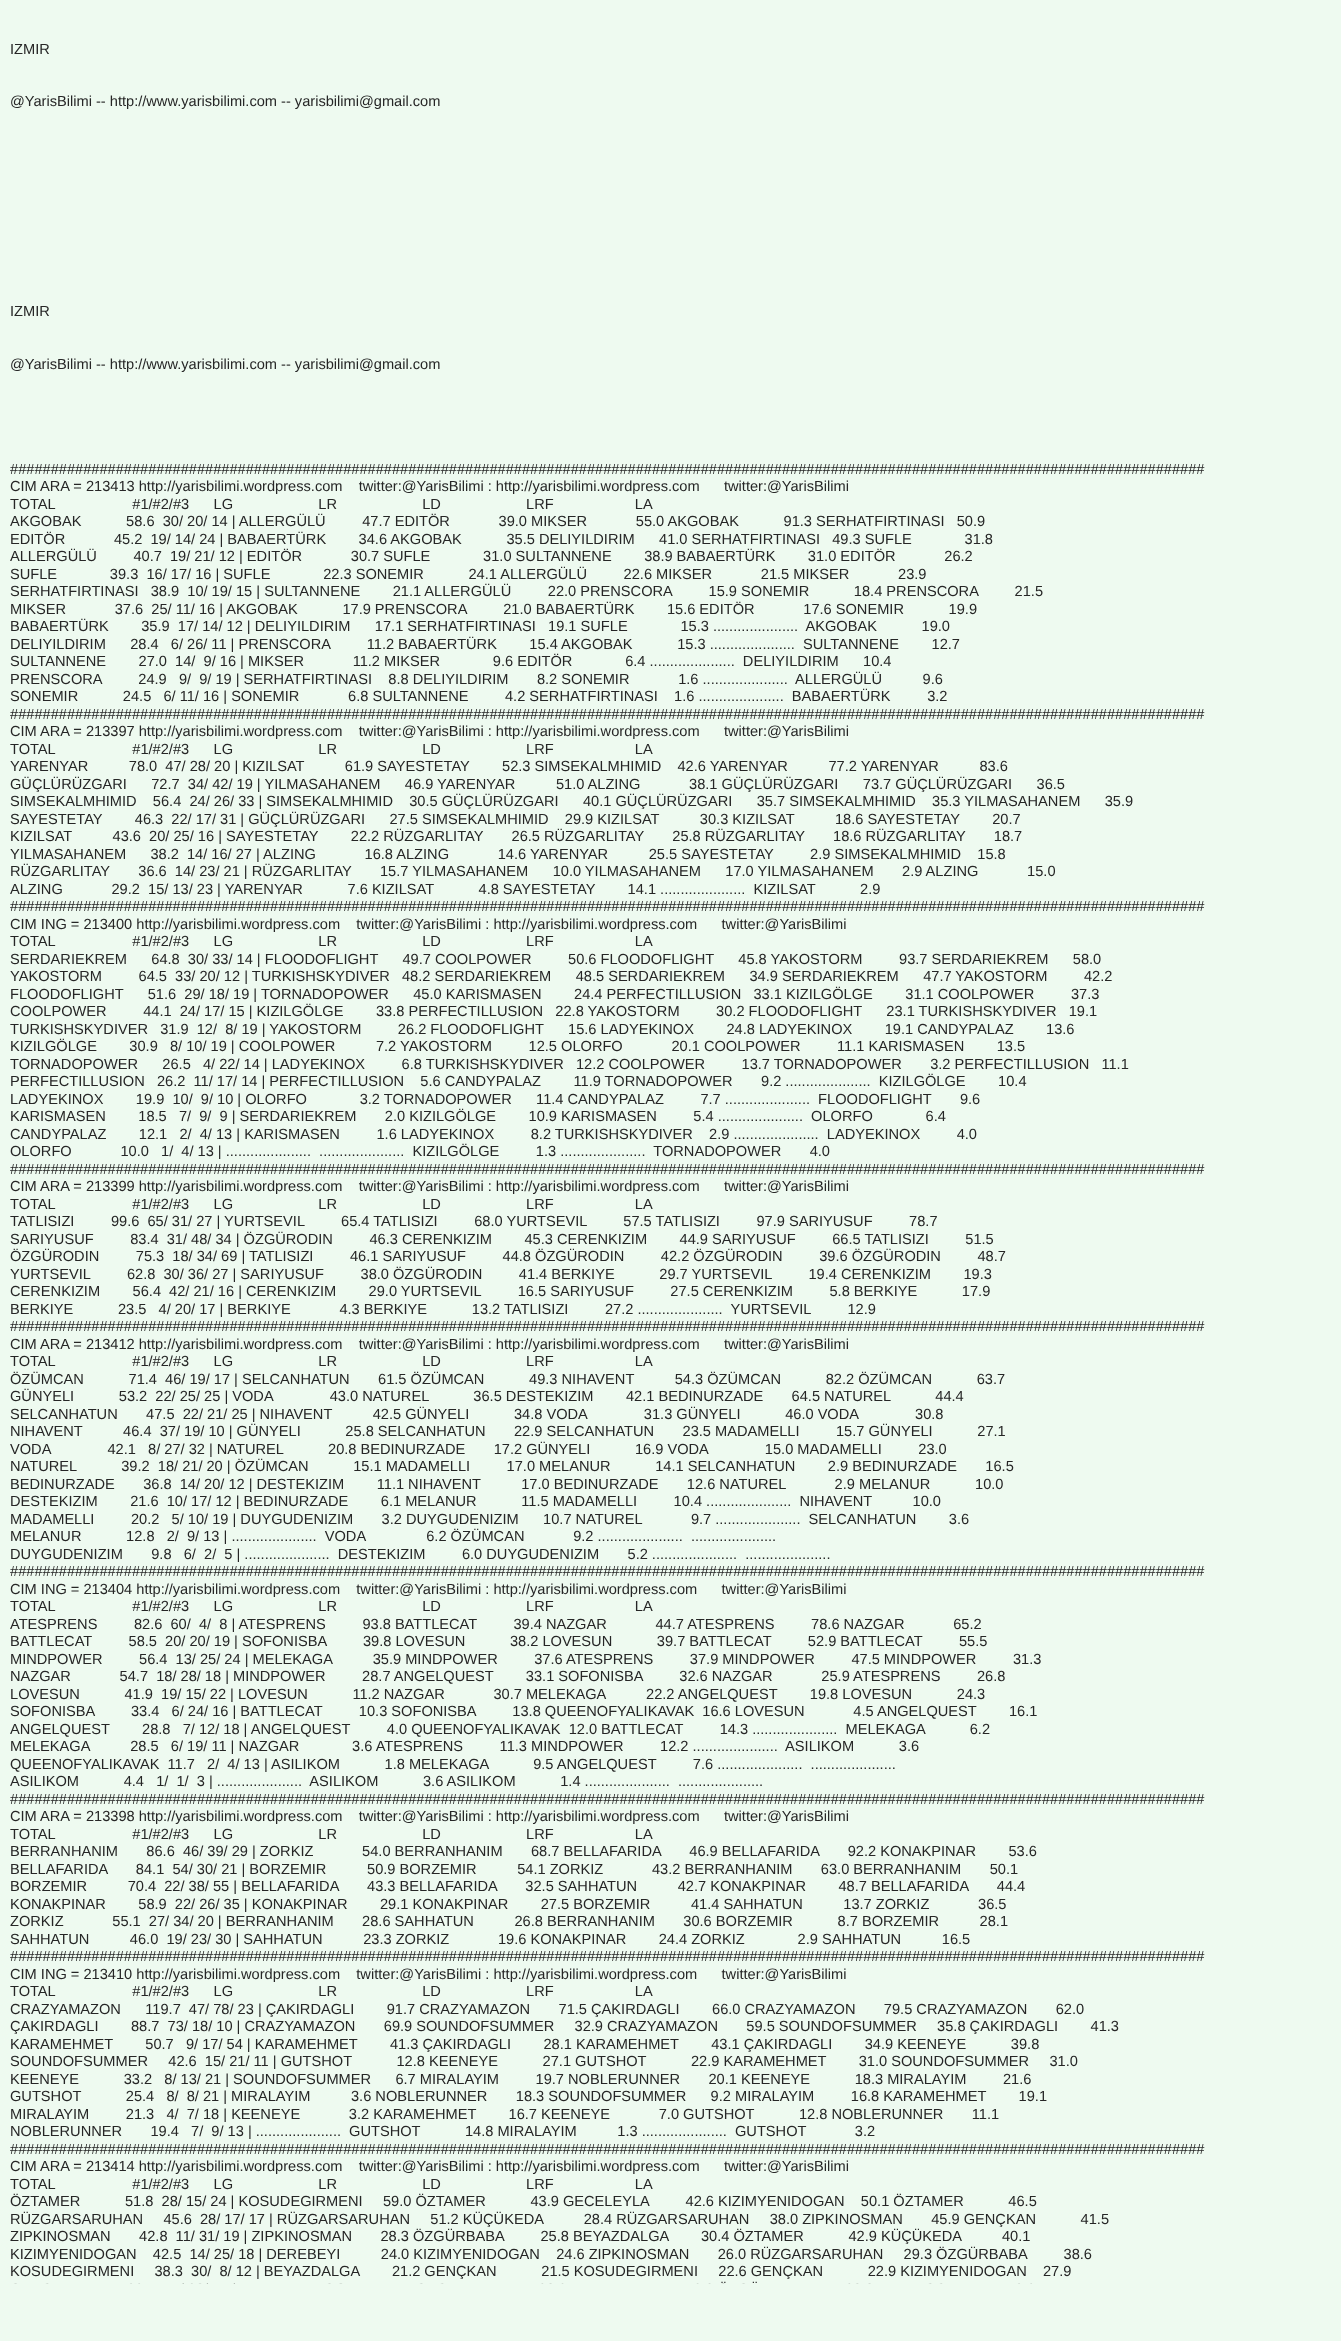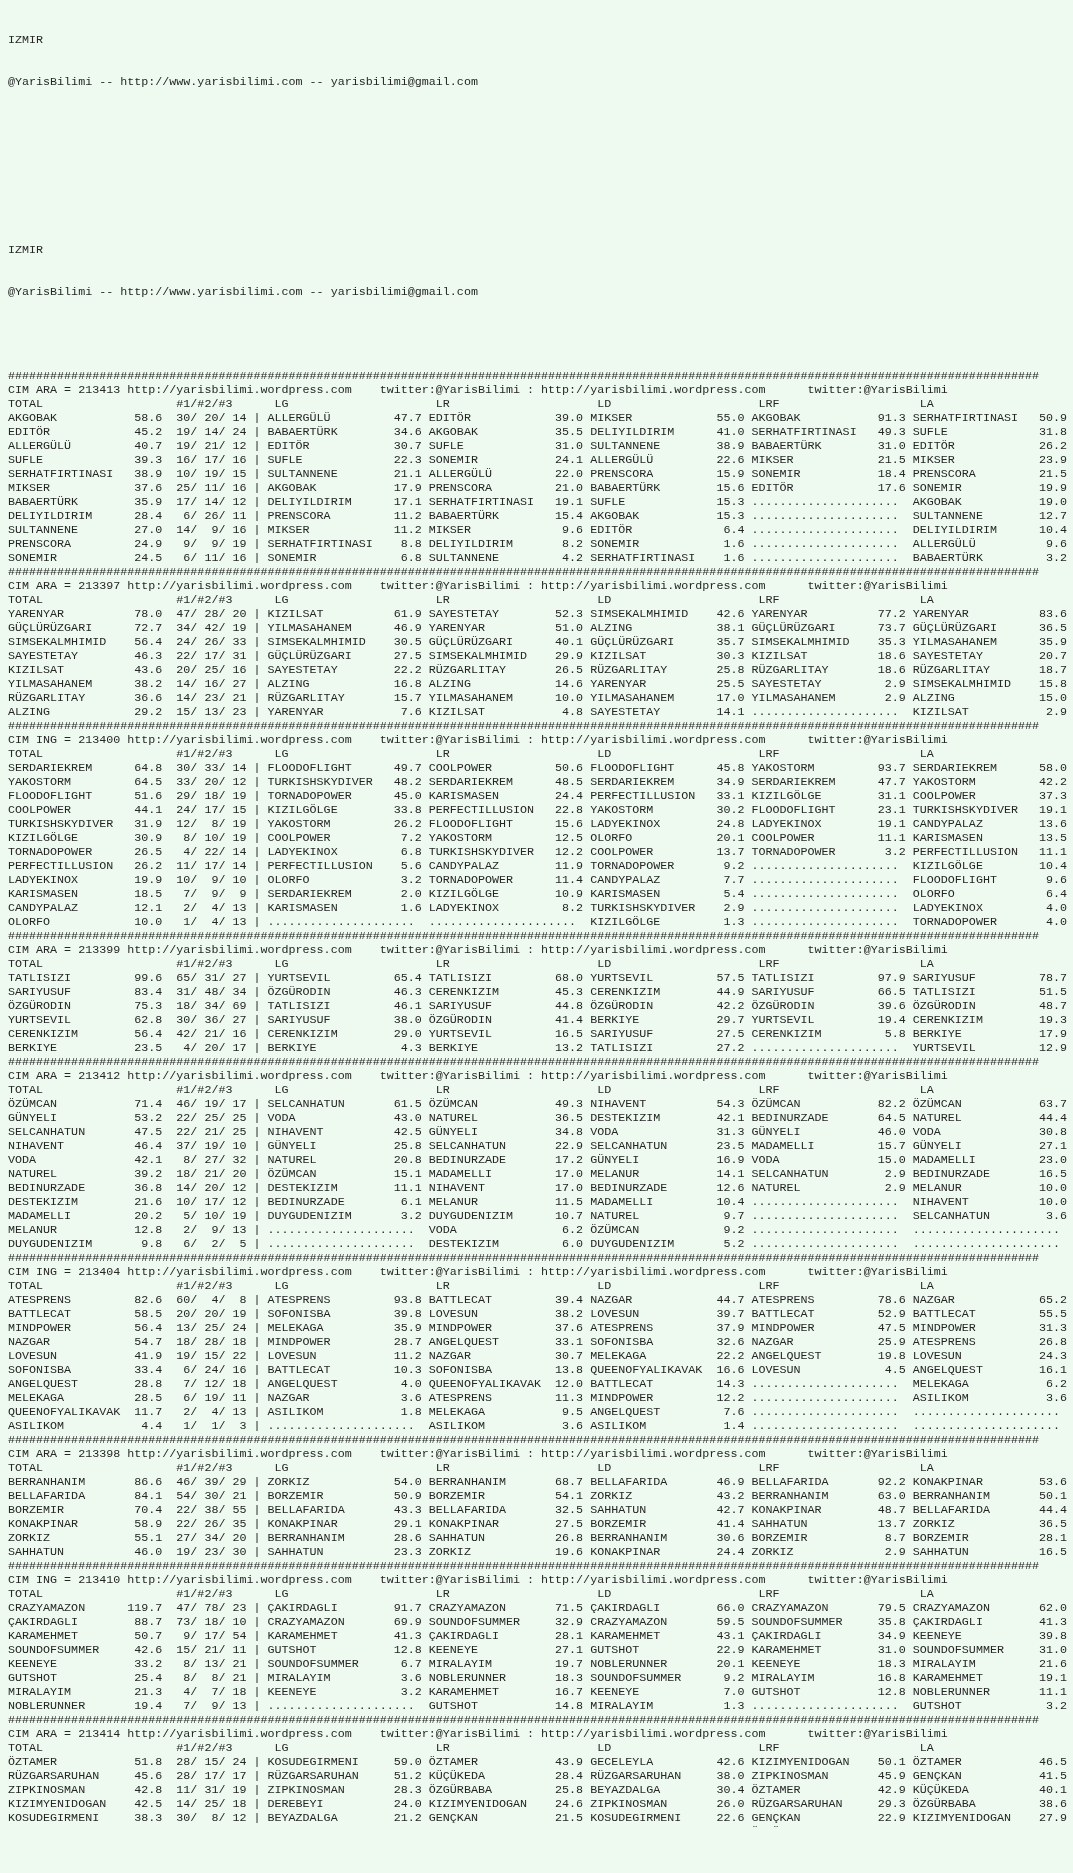--- a/index.html
+++ b/index.html
@@ -7,21 +7,21 @@
     padding: 0;
     background: #eefaf0;
   }
   .doc {
     width: 1073px;
     height: 1827px;
     box-sizing: border-box;
     padding: 5px 0 0 8px;
     background: #eefaf0;
     color: #262626;
-    font-family: Liberation Mono, monospace;
+    font-family: Liberation Sans, sans-serif;
     font-size: 11.7px;
     line-height: 14px;
     white-space: pre;
     overflow: hidden;
   }
   .ln {
     height: 14px;
     white-space: pre;
   }
 </style>

